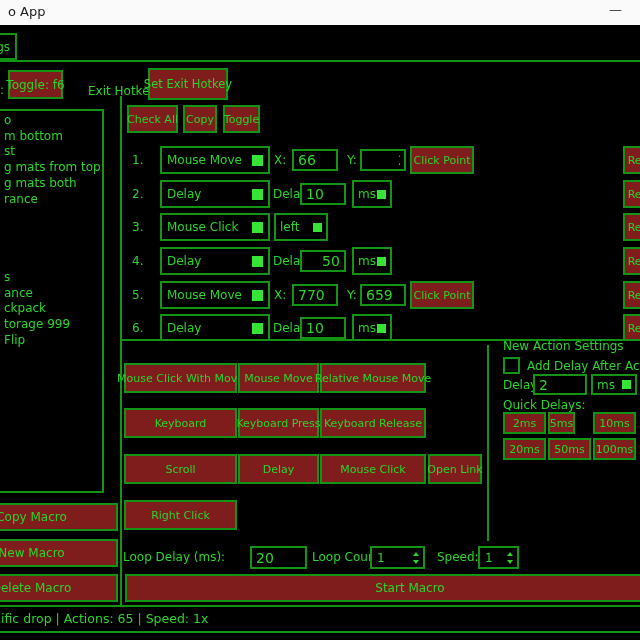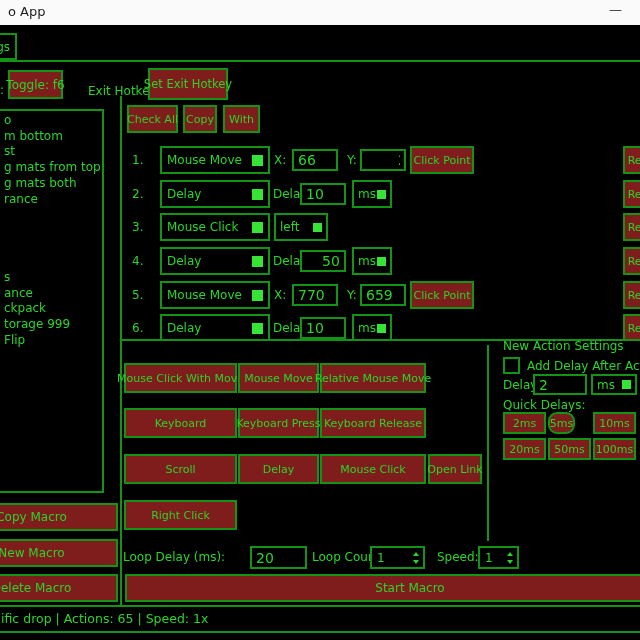--- a/index.html
+++ b/index.html
@@ -86,21 +86,21 @@
   </div>
 
   <div class="btn" style="left:-55px;top:503px;width:173px;height:28px;font-size:12px;">Copy Macro</div>
   <div class="btn" style="left:-55px;top:539px;width:173px;height:28px;font-size:12px;">New Macro</div>
   <div class="btn" style="left:-55px;top:574px;width:173px;height:28px;font-size:12px;">Delete Macro</div>
 
   <div class="rowsbox">
 
     <div class="btn" style="left:5px;top:9px;width:51px;height:28px;">Check All</div>
     <div class="btn" style="left:61px;top:9px;width:34px;height:28px;">Copy</div>
-    <div class="btn" style="left:101px;top:9px;width:37px;height:28px;">With</div>
+    <div class="btn" style="left:101px;top:9px;width:37px;height:28px;">Toggle</div>
 
     <span class="rownum" style="left:10px;top:57px;">1.</span>
     <div class="dd" style="left:38px;top:50px;width:110px;height:28px;">
       <span>Mouse Move</span>
       <span class="sq"></span>
     </div>
     <span class="lbl" style="left:152px;top:57px;">X:</span>
     <input class="tb" style="left: 170px; top: 53px; width: 46px; height: 22px;" value="66">
     <span class="lbl" style="left:225px;top:57px;">Y:</span>
     <input class="tb" style="left: 238px; top: 53px; width: 46px; height: 22px; padding-left: 36px;" value="290">
@@ -178,21 +178,21 @@
   <div class="chk"></div>
   <span class="lbl" style="left:527px;top:359px;">Add Delay After Action</span>
   <span class="lbl" style="left:503px;top:378px;">Delay:</span>
   <input class="tb" style="left: 533px; top: 374px; width: 54px; height: 21px;" value="2">
   <div class="dd" style="left:591px;top:374px;width:46px;height:21px;padding:0 4px;">
     <span>ms</span>
     <span class="sq-s"></span>
   </div>
   <span class="lbl" style="left:503px;top:398px;">Quick Delays:</span>
   <div class="btn" style="left:503px;top:412px;width:43px;height:22px;">2ms</div>
-  <div class="btn" style="left:548px;top:412px;width:27px;height:22px;border-radius:9px;">5ms</div>
+  <div class="btn" style="left:548px;top:412px;width:27px;height:22px;">5ms</div>
   <div class="btn" style="left:593px;top:412px;width:43px;height:22px;">10ms</div>
   <div class="btn" style="left:503px;top:438px;width:43px;height:22px;">20ms</div>
   <div class="btn" style="left:548px;top:438px;width:43px;height:22px;">50ms</div>
   <div class="btn" style="left:593px;top:438px;width:43px;height:22px;">100ms</div>
 
   <div class="btn" style="left:124px;top:363px;width:113px;height:30px;">Mouse Click With Move</div>
   <div class="btn" style="left:238px;top:363px;width:81px;height:30px;">Mouse Move</div>
   <div class="btn" style="left:320px;top:363px;width:106px;height:30px;">Relative Mouse Move</div>
   <div class="btn" style="left:124px;top:408px;width:113px;height:30px;">Keyboard</div>
   <div class="btn" style="left:238px;top:408px;width:81px;height:30px;">Keyboard Press</div>

